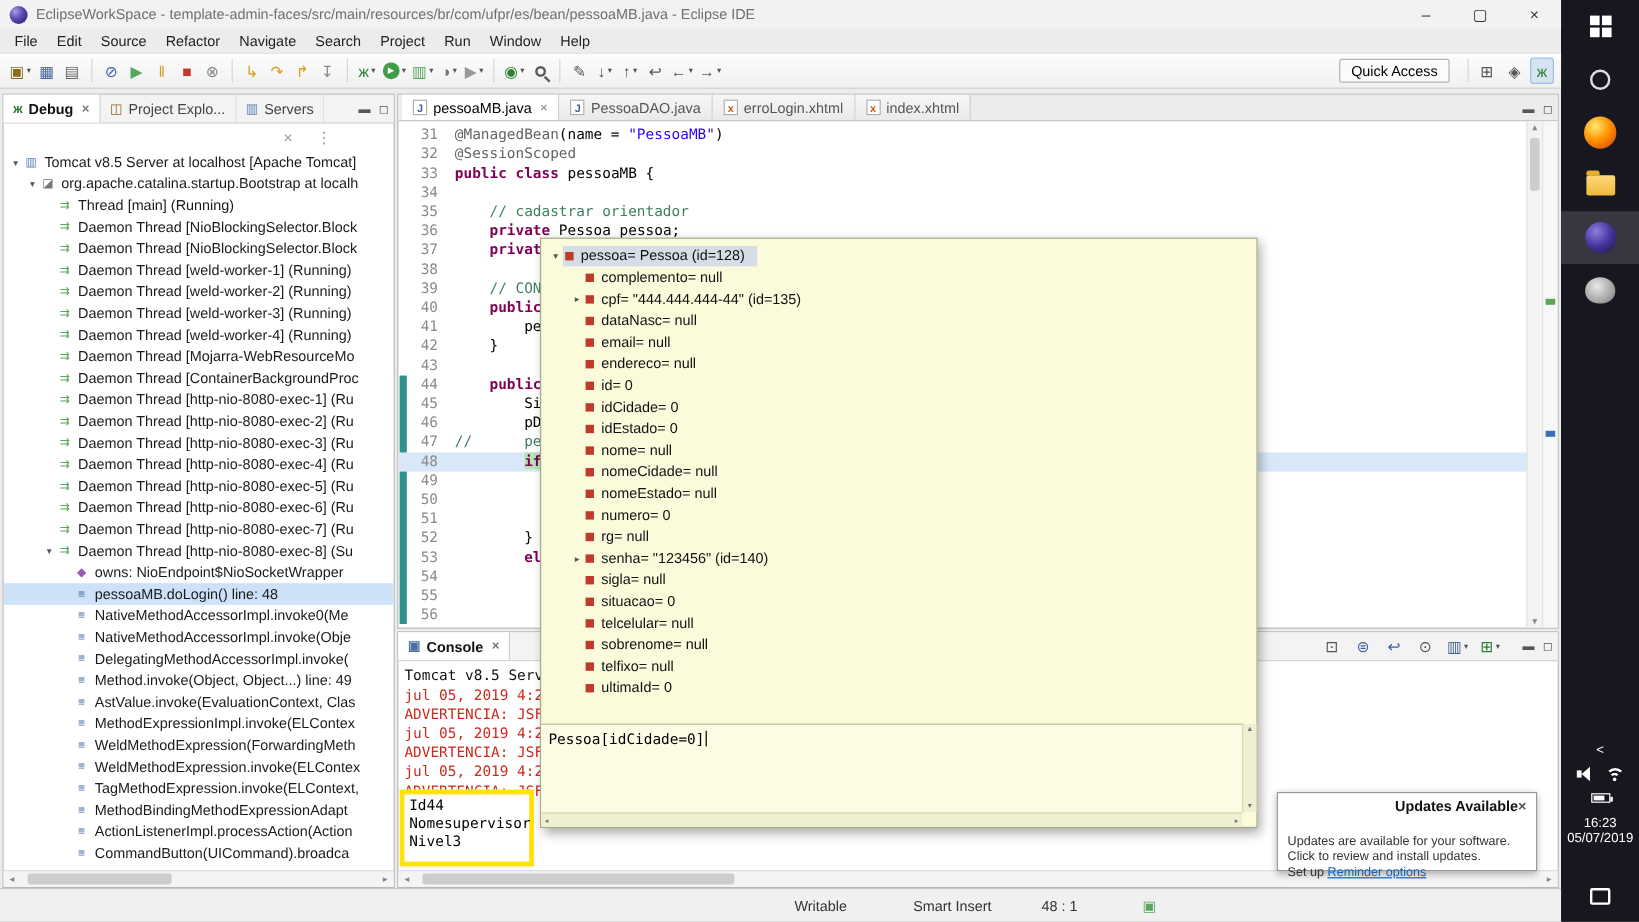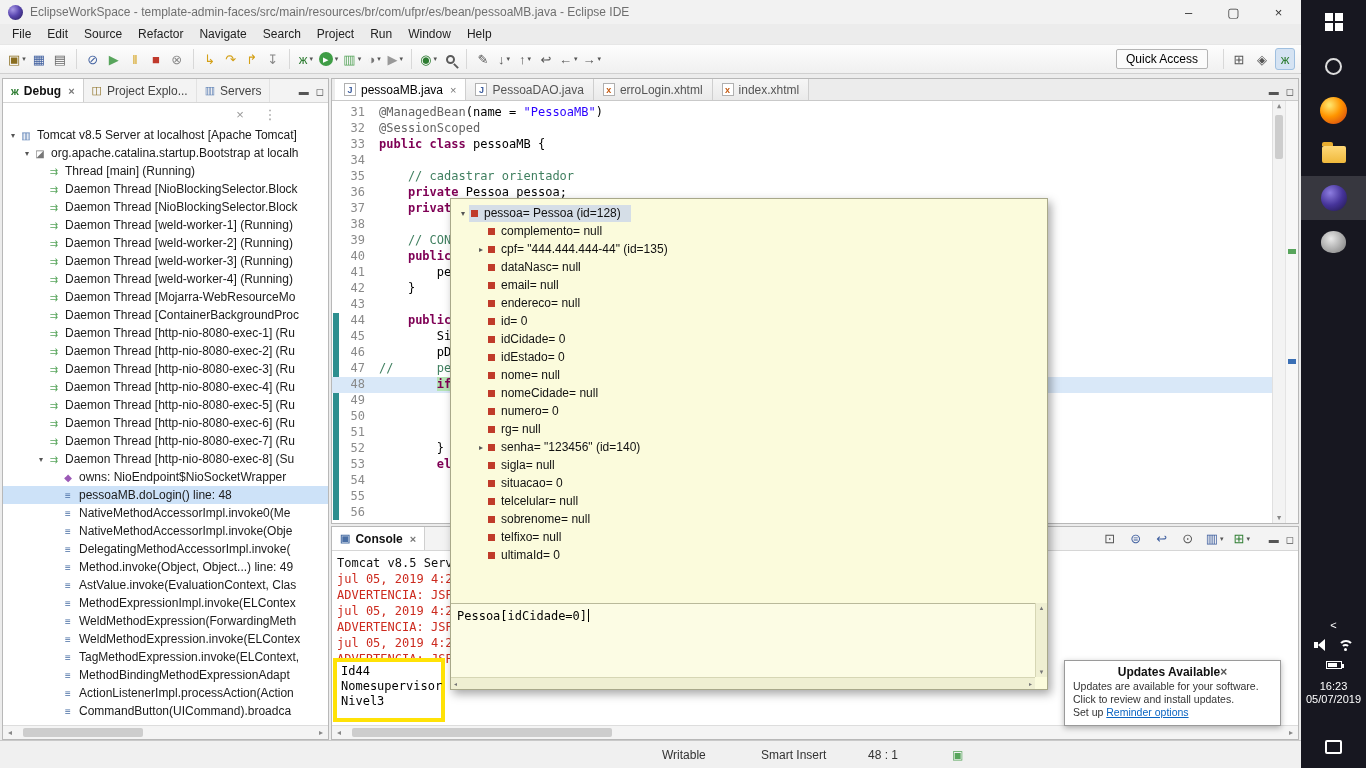--- a/index.html
+++ b/index.html
@@ -97,23 +97,23 @@
   .detail-pane{position:absolute;left:0;right:12px;top:404px;bottom:12px;border-top:1px solid #b9b99a;font-family:"DejaVu Sans Mono",monospace;font-size:12px;padding:5px 6px;color:#000;background:#fcfce4}
   .caret{display:inline-block;width:1px;height:13px;background:#000;vertical-align:-2px;margin-left:1px}
   .dp-vscroll{position:absolute;right:0;top:404px;bottom:12px;width:12px;background:#efefd2;border-left:1px solid #d6d6b4;display:flex;flex-direction:column;justify-content:space-between;align-items:center;font-size:6px;color:#777;padding:2px 0}
   .dp-hscroll{position:absolute;left:0;right:12px;bottom:0;height:12px;background:#efefd2;border-top:1px solid #d6d6b4;display:flex;justify-content:space-between;align-items:center;font-size:6px;color:#777;padding:0 3px}
 
   
   .console-tooltip{position:absolute;left:333px;top:658px;width:112px;height:64px;background:#fff;border:4px solid #ffe206;z-index:60;font-family:"DejaVu Sans Mono",monospace;font-size:12px;line-height:15px;padding:2px 4px;color:#000}
 
   
   .toast{position:absolute;left:1064px;top:660px;width:217px;height:66px;background:#fff;border:1px solid #9a9a9a;z-index:70;padding:4px 8px;box-shadow:0 2px 6px rgba(0,0,0,.3)}
-  .toast-head{display:flex;justify-content:center;font-weight:bold;color:#111;font-size:12px}
+  .toast-head{display:flex;justify-content:flex-end;font-weight:bold;color:#111;font-size:12px}
   .toast-close{color:#555}
-  .toast-body{font-size:10.5px;color:#333;margin-top:1px;line-height:13px}
+  .toast-body{font-size:10.5px;color:#333;margin-top:16px;line-height:13px}
   .toast-link{color:#0a64c2;text-decoration:underline}
 
   
   .statusbar{position:absolute;left:0;right:0;top:740px;height:28px;background:#f0f0f0;border-top:1px solid #c9c9c9;color:#333}
   .sb-item{position:absolute;top:7px}
 
   
   .taskbar{position:absolute;right:0;top:0;width:65px;height:768px;background:#171720;z-index:80;display:flex;flex-direction:column;align-items:center;color:#fff}
   .tb-btn{width:65px;height:44px;display:flex;align-items:center;justify-content:center}
   .tb-btn.active{background:rgba(255,255,255,.14)}
@@ -669,20 +669,25 @@
         <span>nome= null</span>
       </div>
       <div class="vrow child">
         <span class="vexp"></span>
         <span class="sq"></span>
         <span>nomeCidade= null</span>
       </div>
       <div class="vrow child">
         <span class="vexp"></span>
         <span class="sq"></span>
+        <span>nomeEstado= null</span>
+      </div>
+      <div class="vrow child">
+        <span class="vexp"></span>
+        <span class="sq"></span>
         <span>numero= 0</span>
       </div>
       <div class="vrow child">
         <span class="vexp"></span>
         <span class="sq"></span>
         <span>rg= null</span>
       </div>
       <div class="vrow child">
         <span class="vexp">▸</span>
         <span class="sq"></span>

